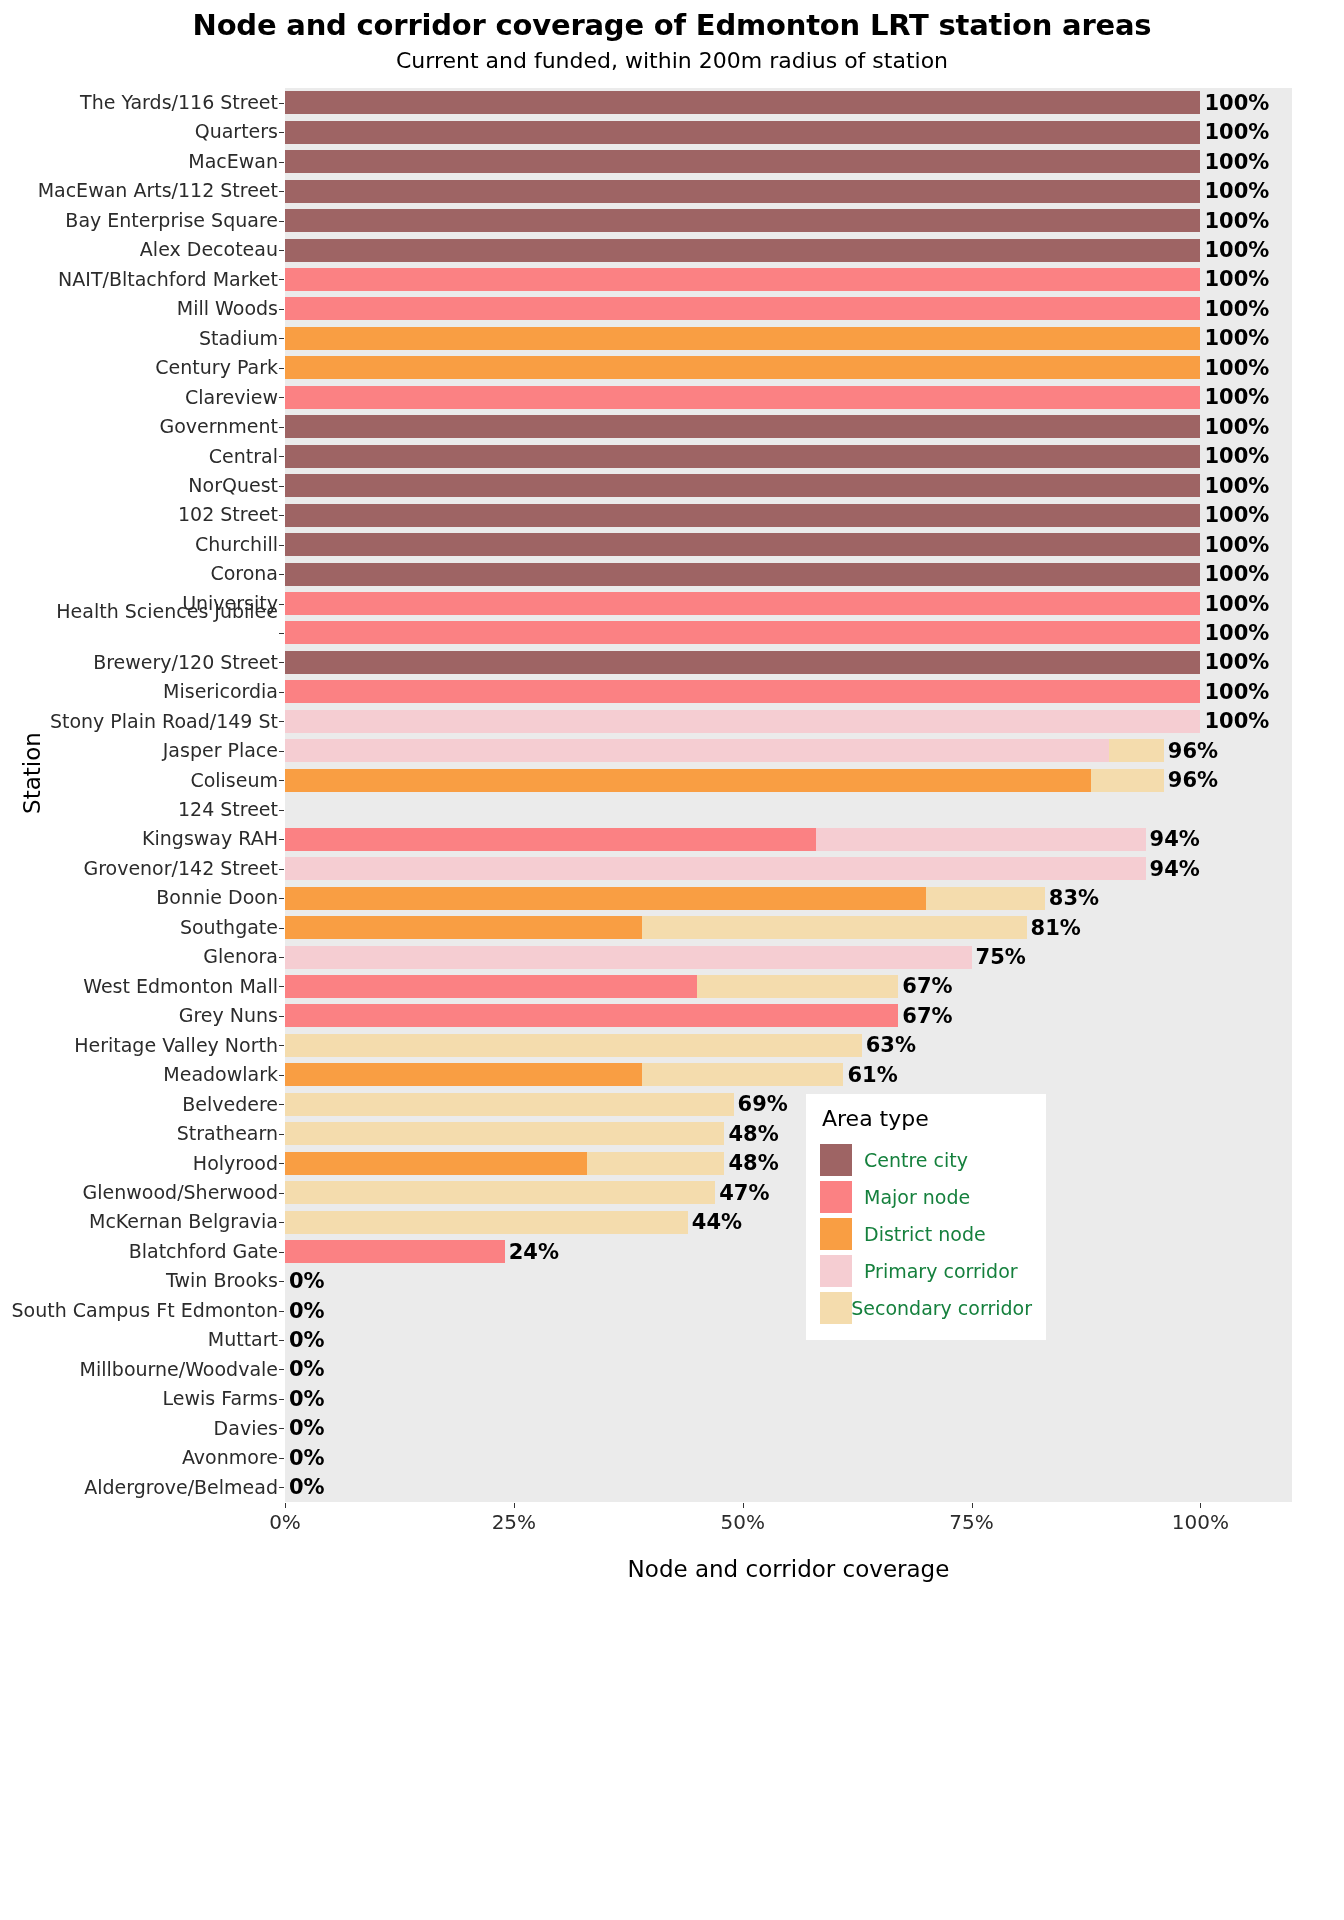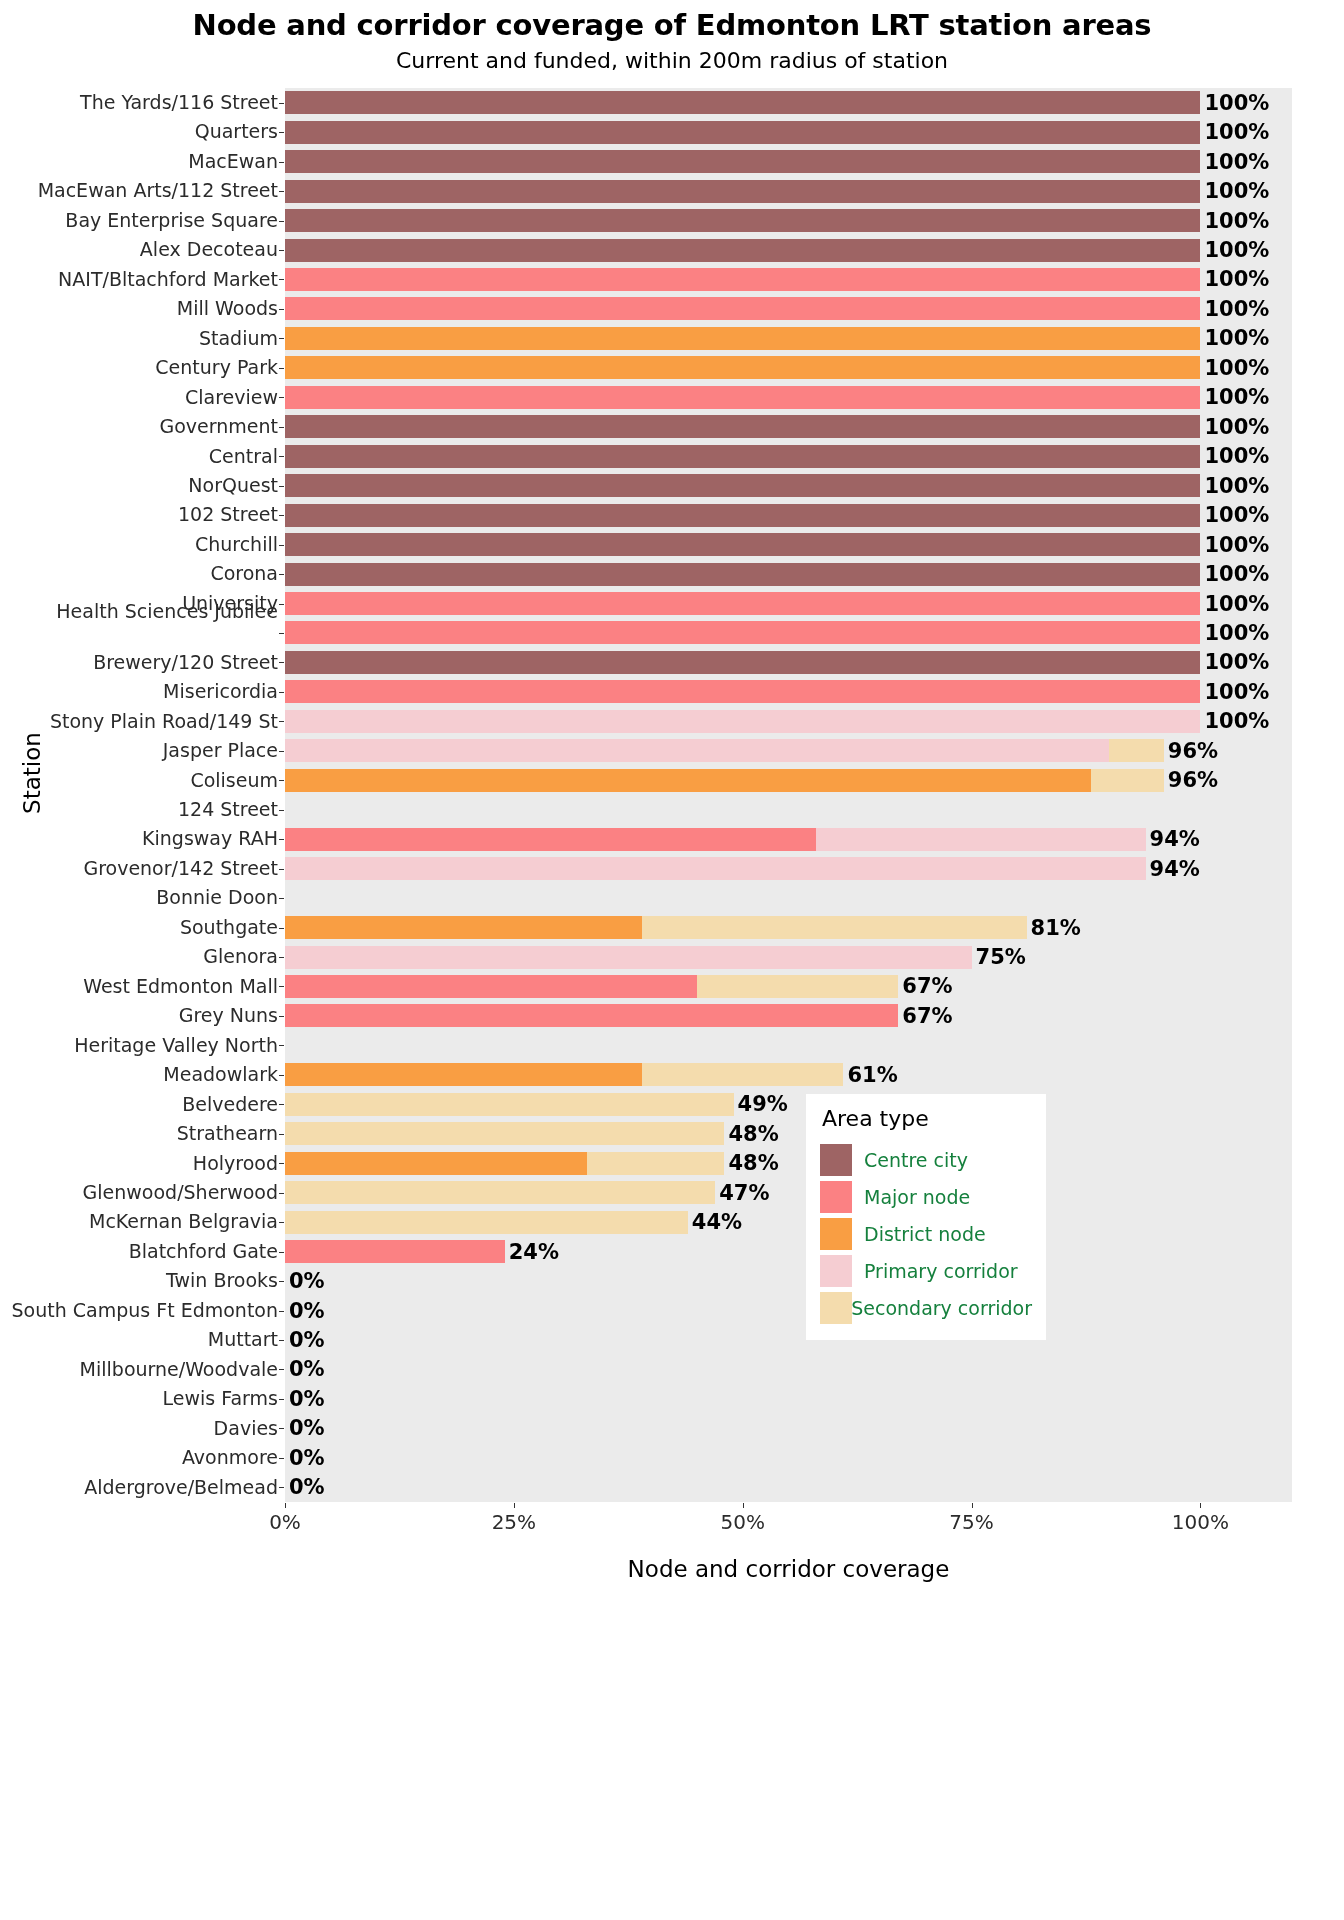--- a/index.html
+++ b/index.html
@@ -284,46 +284,55 @@
         </div>
         <div class="row" style="top: 736.458px; height: 29.4583px;">
           <div class="bar-seg" style="left: 0px; width: 530.964px; background: rgb(251, 129, 131); top: 3.22917px;"></div>
           <div class="bar-seg" style="left: 530.964px; width: 329.564px; background: rgb(245, 205, 210); top: 3.22917px;"></div>
           <div class="bar-label" style="left: 860.527px; top: 1.72917px;">94%</div>
         </div>
         <div class="row" style="top: 765.917px; height: 29.4583px;">
           <div class="bar-seg" style="left: 0px; width: 860.527px; background: rgb(245, 205, 210); top: 3.22917px;"></div>
           <div class="bar-label" style="left: 860.527px; top: 1.72917px;">94%</div>
         </div>
+        <div class="row" style="top: 795.375px; height: 29.4583px;">
+          <div class="bar-seg" style="left: 0px; width: 640.818px; background: rgb(249, 158, 67); top: 3.22917px;"></div>
+          <div class="bar-seg" style="left: 640.818px; width: 119.009px; background: rgb(244, 220, 173); top: 3.22917px;"></div>
+          <div class="bar-label" style="left: 759.827px; top: 1.72917px;">83%</div>
+        </div>
         <div class="row" style="top: 824.833px; height: 29.4583px;">
           <div class="bar-seg" style="left: 0px; width: 357.027px; background: rgb(249, 158, 67); top: 3.22917px;"></div>
           <div class="bar-seg" style="left: 357.027px; width: 384.491px; background: rgb(244, 220, 173); top: 3.22917px;"></div>
           <div class="bar-label" style="left: 741.518px; top: 1.72917px;">81%</div>
         </div>
         <div class="row" style="top: 854.292px; height: 29.4583px;">
           <div class="bar-seg" style="left: 0px; width: 686.591px; background: rgb(245, 205, 210); top: 3.22917px;"></div>
           <div class="bar-label" style="left: 686.591px; top: 1.72917px;">75%</div>
         </div>
         <div class="row" style="top: 883.75px; height: 29.4583px;">
           <div class="bar-seg" style="left: 0px; width: 411.955px; background: rgb(251, 129, 131); top: 3.22917px;"></div>
           <div class="bar-seg" style="left: 411.955px; width: 201.4px; background: rgb(244, 220, 173); top: 3.22917px;"></div>
           <div class="bar-label" style="left: 613.355px; top: 1.72917px;">67%</div>
         </div>
         <div class="row" style="top: 913.208px; height: 29.4583px;">
           <div class="bar-seg" style="left: 0px; width: 613.355px; background: rgb(251, 129, 131); top: 3.22917px;"></div>
           <div class="bar-label" style="left: 613.355px; top: 1.72917px;">67%</div>
         </div>
+        <div class="row" style="top: 942.667px; height: 29.4583px;">
+          <div class="bar-seg" style="left: 0px; width: 576.736px; background: rgb(244, 220, 173); top: 3.22917px;"></div>
+          <div class="bar-label" style="left: 576.736px; top: 1.72917px;">63%</div>
+        </div>
         <div class="row" style="top: 972.125px; height: 29.4583px;">
           <div class="bar-seg" style="left: 0px; width: 357.027px; background: rgb(249, 158, 67); top: 3.22917px;"></div>
           <div class="bar-seg" style="left: 357.027px; width: 201.4px; background: rgb(244, 220, 173); top: 3.22917px;"></div>
           <div class="bar-label" style="left: 558.427px; top: 1.72917px;">61%</div>
         </div>
         <div class="row" style="top: 1001.58px; height: 29.4583px;">
           <div class="bar-seg" style="left: 0px; width: 448.573px; background: rgb(244, 220, 173); top: 3.22917px;"></div>
-          <div class="bar-label" style="left: 448.573px; top: 1.72917px;">49%</div>
+          <div class="bar-label" style="left: 448.573px; top: 1.72917px;">69%</div>
         </div>
         <div class="row" style="top: 1031.04px; height: 29.4583px;">
           <div class="bar-seg" style="left: 0px; width: 439.418px; background: rgb(244, 220, 173); top: 3.22917px;"></div>
           <div class="bar-label" style="left: 439.418px; top: 1.72917px;">48%</div>
         </div>
         <div class="row" style="top: 1060.5px; height: 29.4583px;">
           <div class="bar-seg" style="left: 0px; width: 302.1px; background: rgb(249, 158, 67); top: 3.22917px;"></div>
           <div class="bar-seg" style="left: 302.1px; width: 137.318px; background: rgb(244, 220, 173); top: 3.22917px;"></div>
           <div class="bar-label" style="left: 439.418px; top: 1.72917px;">48%</div>
         </div>

